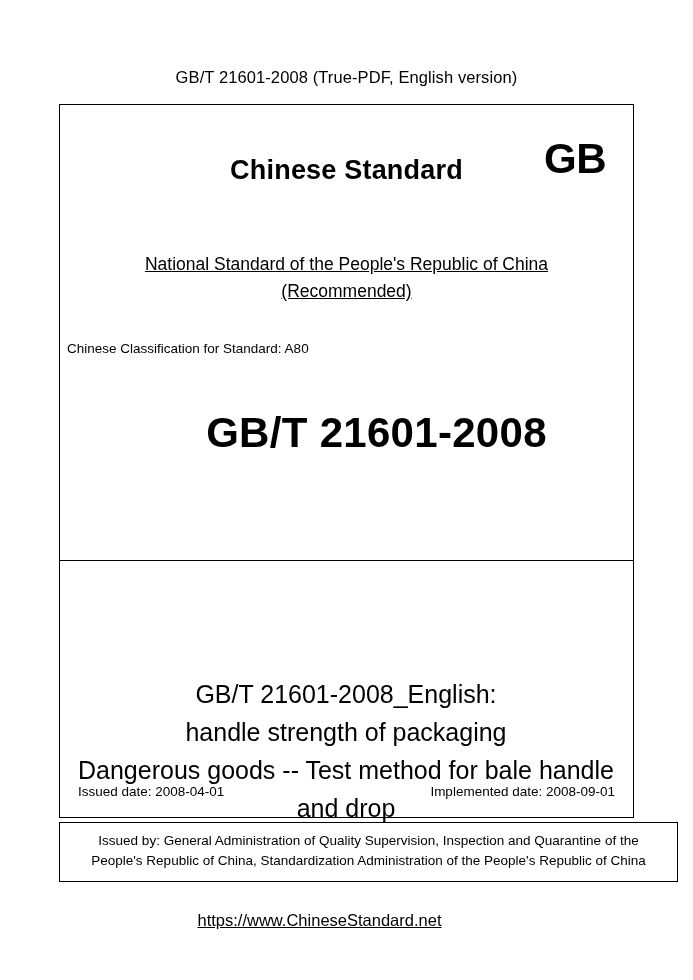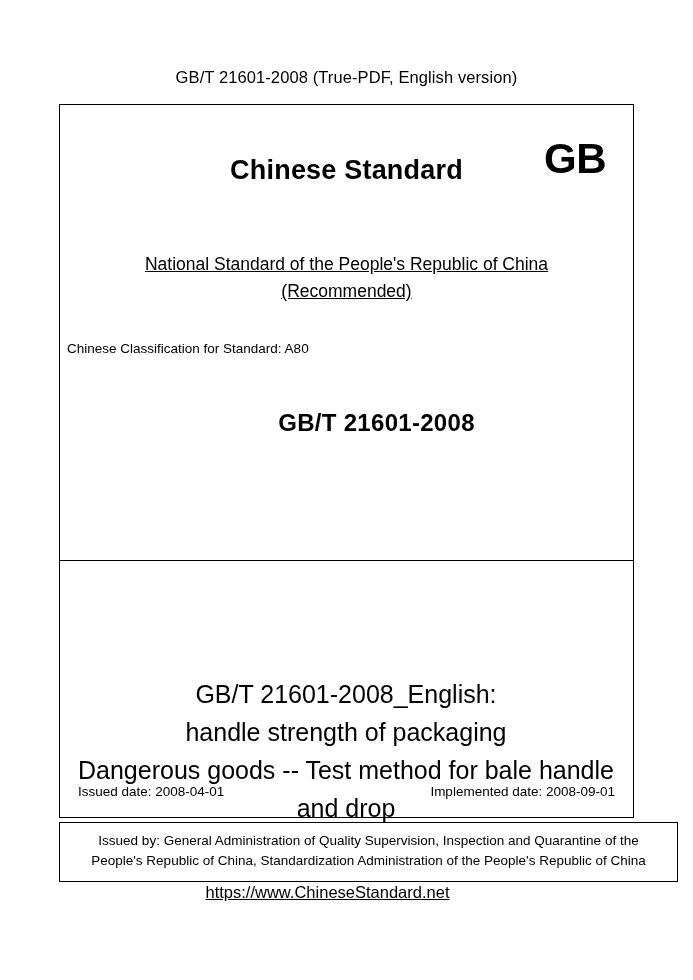--- a/index.html
+++ b/index.html
@@ -79,21 +79,21 @@
     top: 236px;
     left: 7px;
     font-size: 13.5px;
   }
   .std-number {
     position: absolute;
     top: 304px;
     left: 0;
     width: 100%;
     text-align: center;
-    font-size: 24px;
+    font-size: 42px;
     font-weight: bold;
     letter-spacing: 0.3px;
     padding-left: 60px;
     box-sizing: border-box;
   }
   .lower-section {
     position: relative;
     height: 256px;
   }
   .doc-title {
@@ -128,28 +128,27 @@
     width: 619px;
     box-sizing: border-box;
     border: 1.6px solid #000;
     padding: 8px 12px 9px 12px;
     text-align: center;
     font-size: 13.5px;
     line-height: 1.5;
   }
   .site-url {
     position: absolute;
-    top: 883px;
+    top: 911px;
     left: 0;
     width: 639px;
     text-align: center;
     font-size: 16.5px;
     text-decoration: underline;
     color: #000;
-    padding-left: 8px;
   }
 </style>
 </head>
 <body>
 
 <div class="page">
 
   <div class="top-title">GB/T 21601-2008 (True-PDF, English version)</div>
 
   <div class="main-box">

